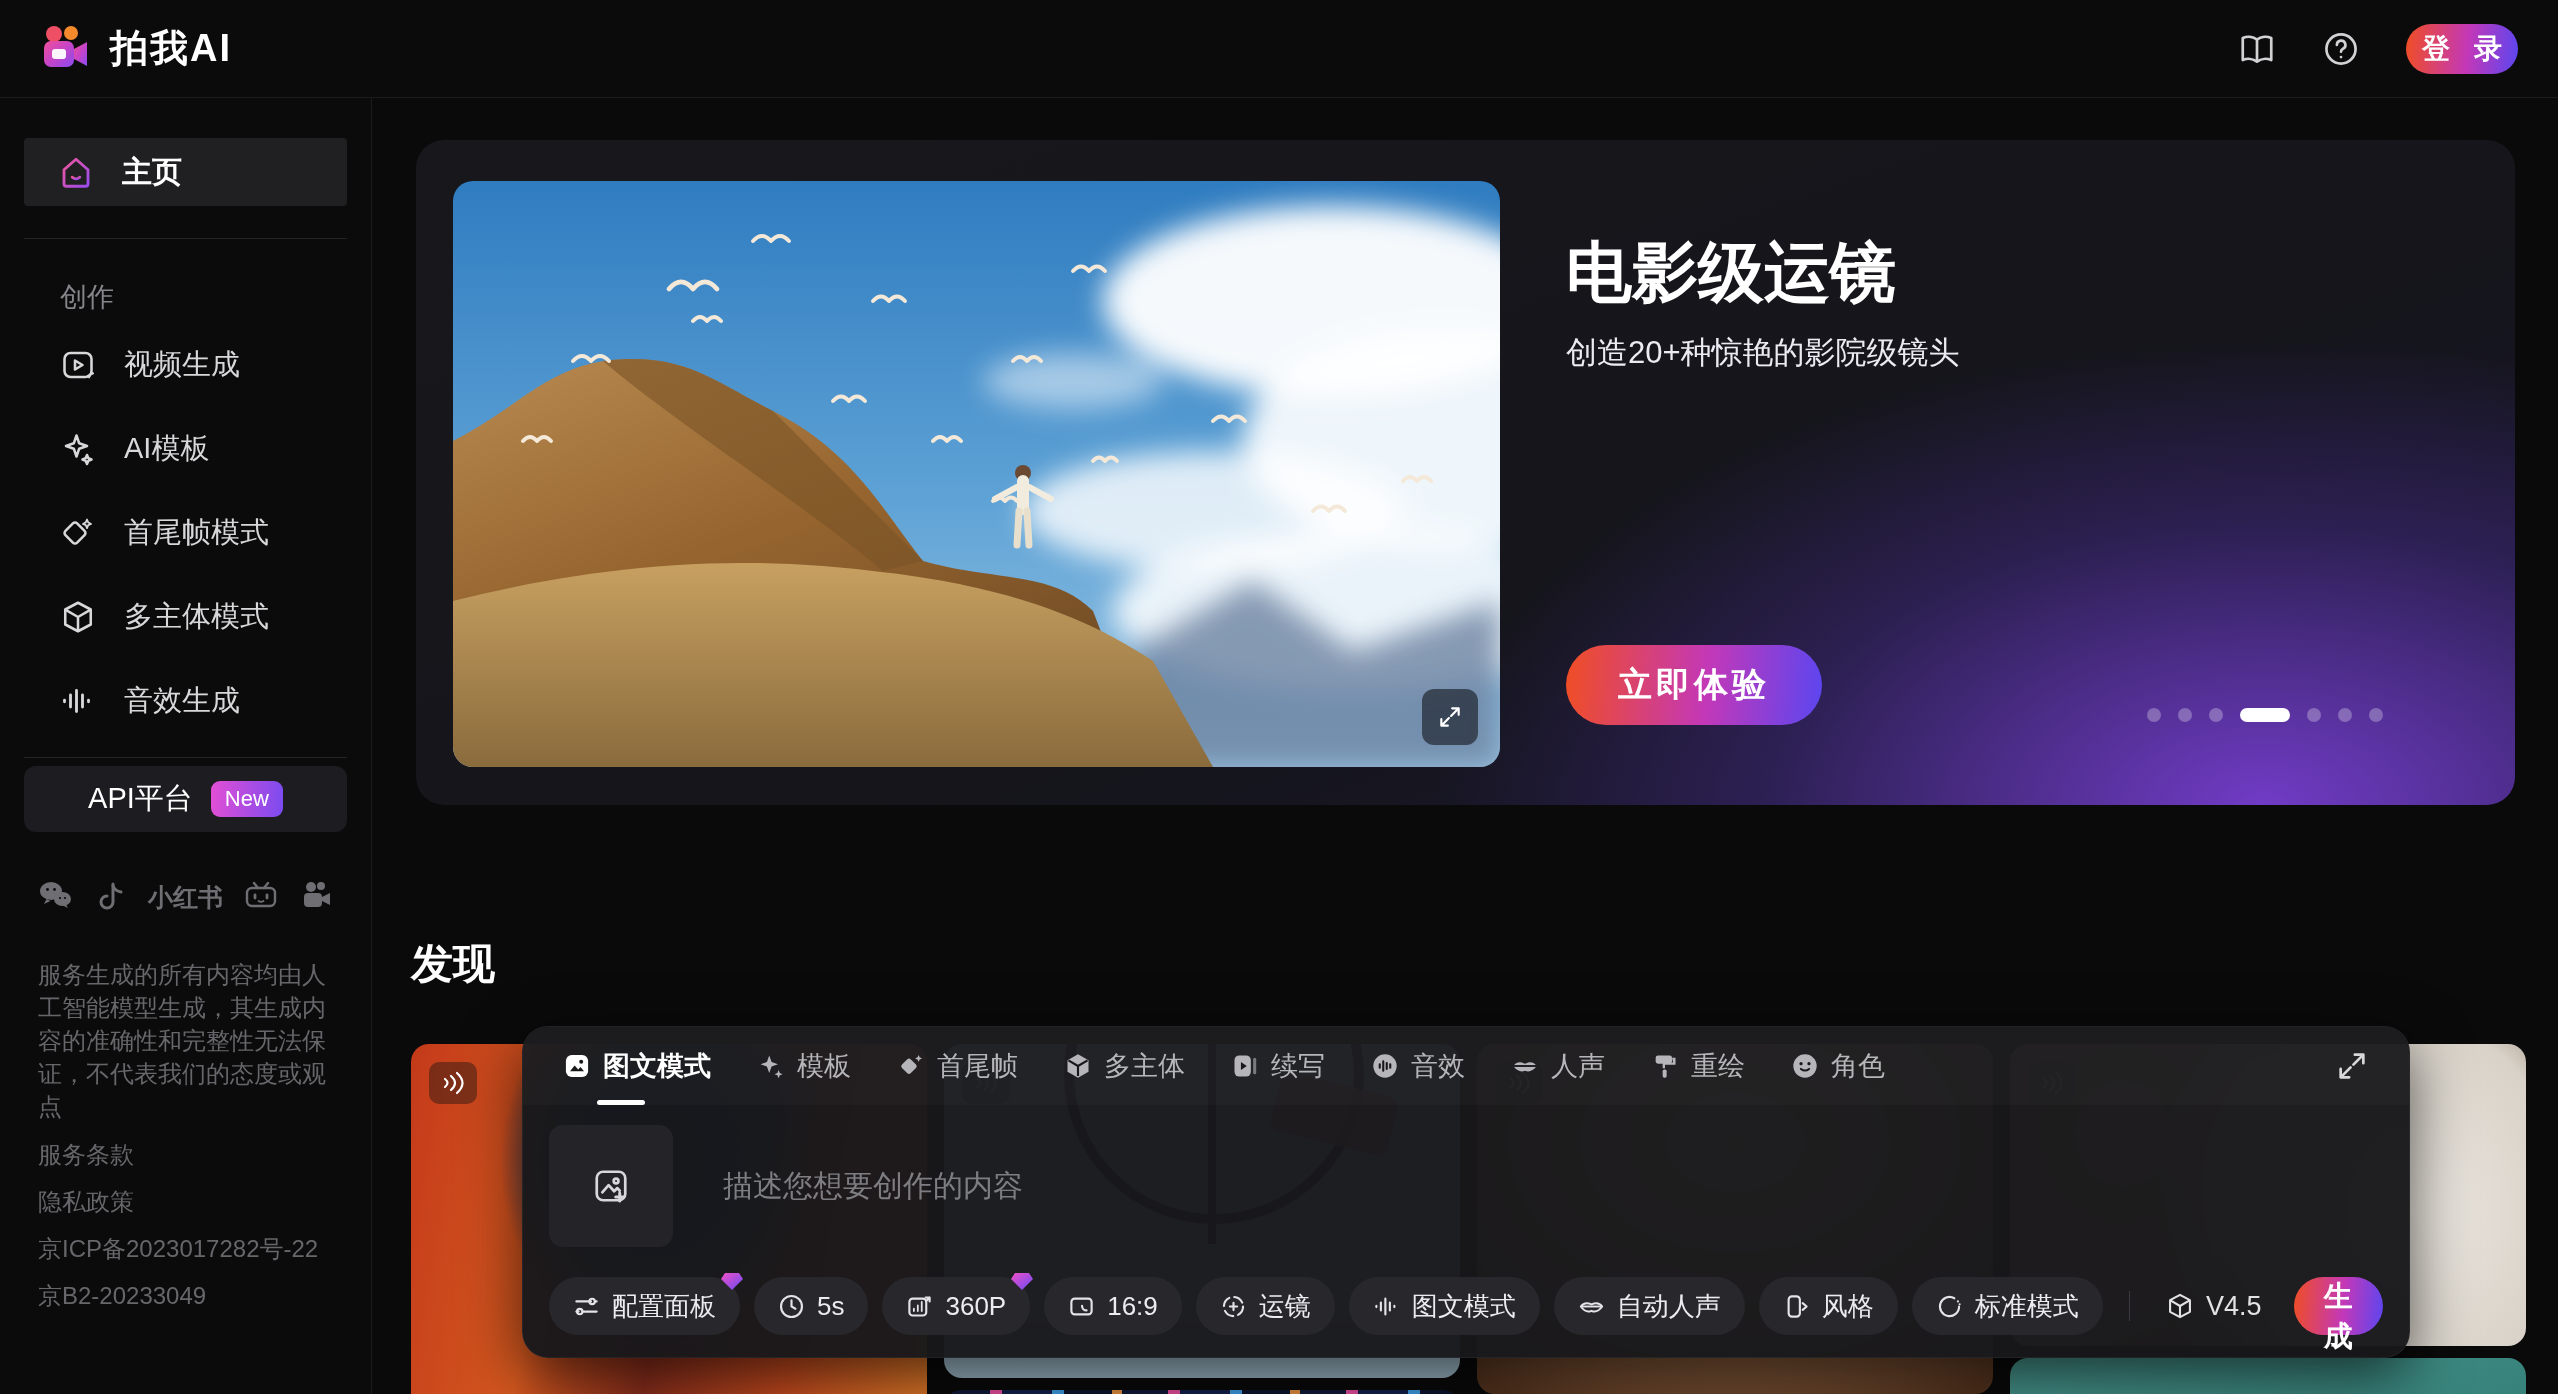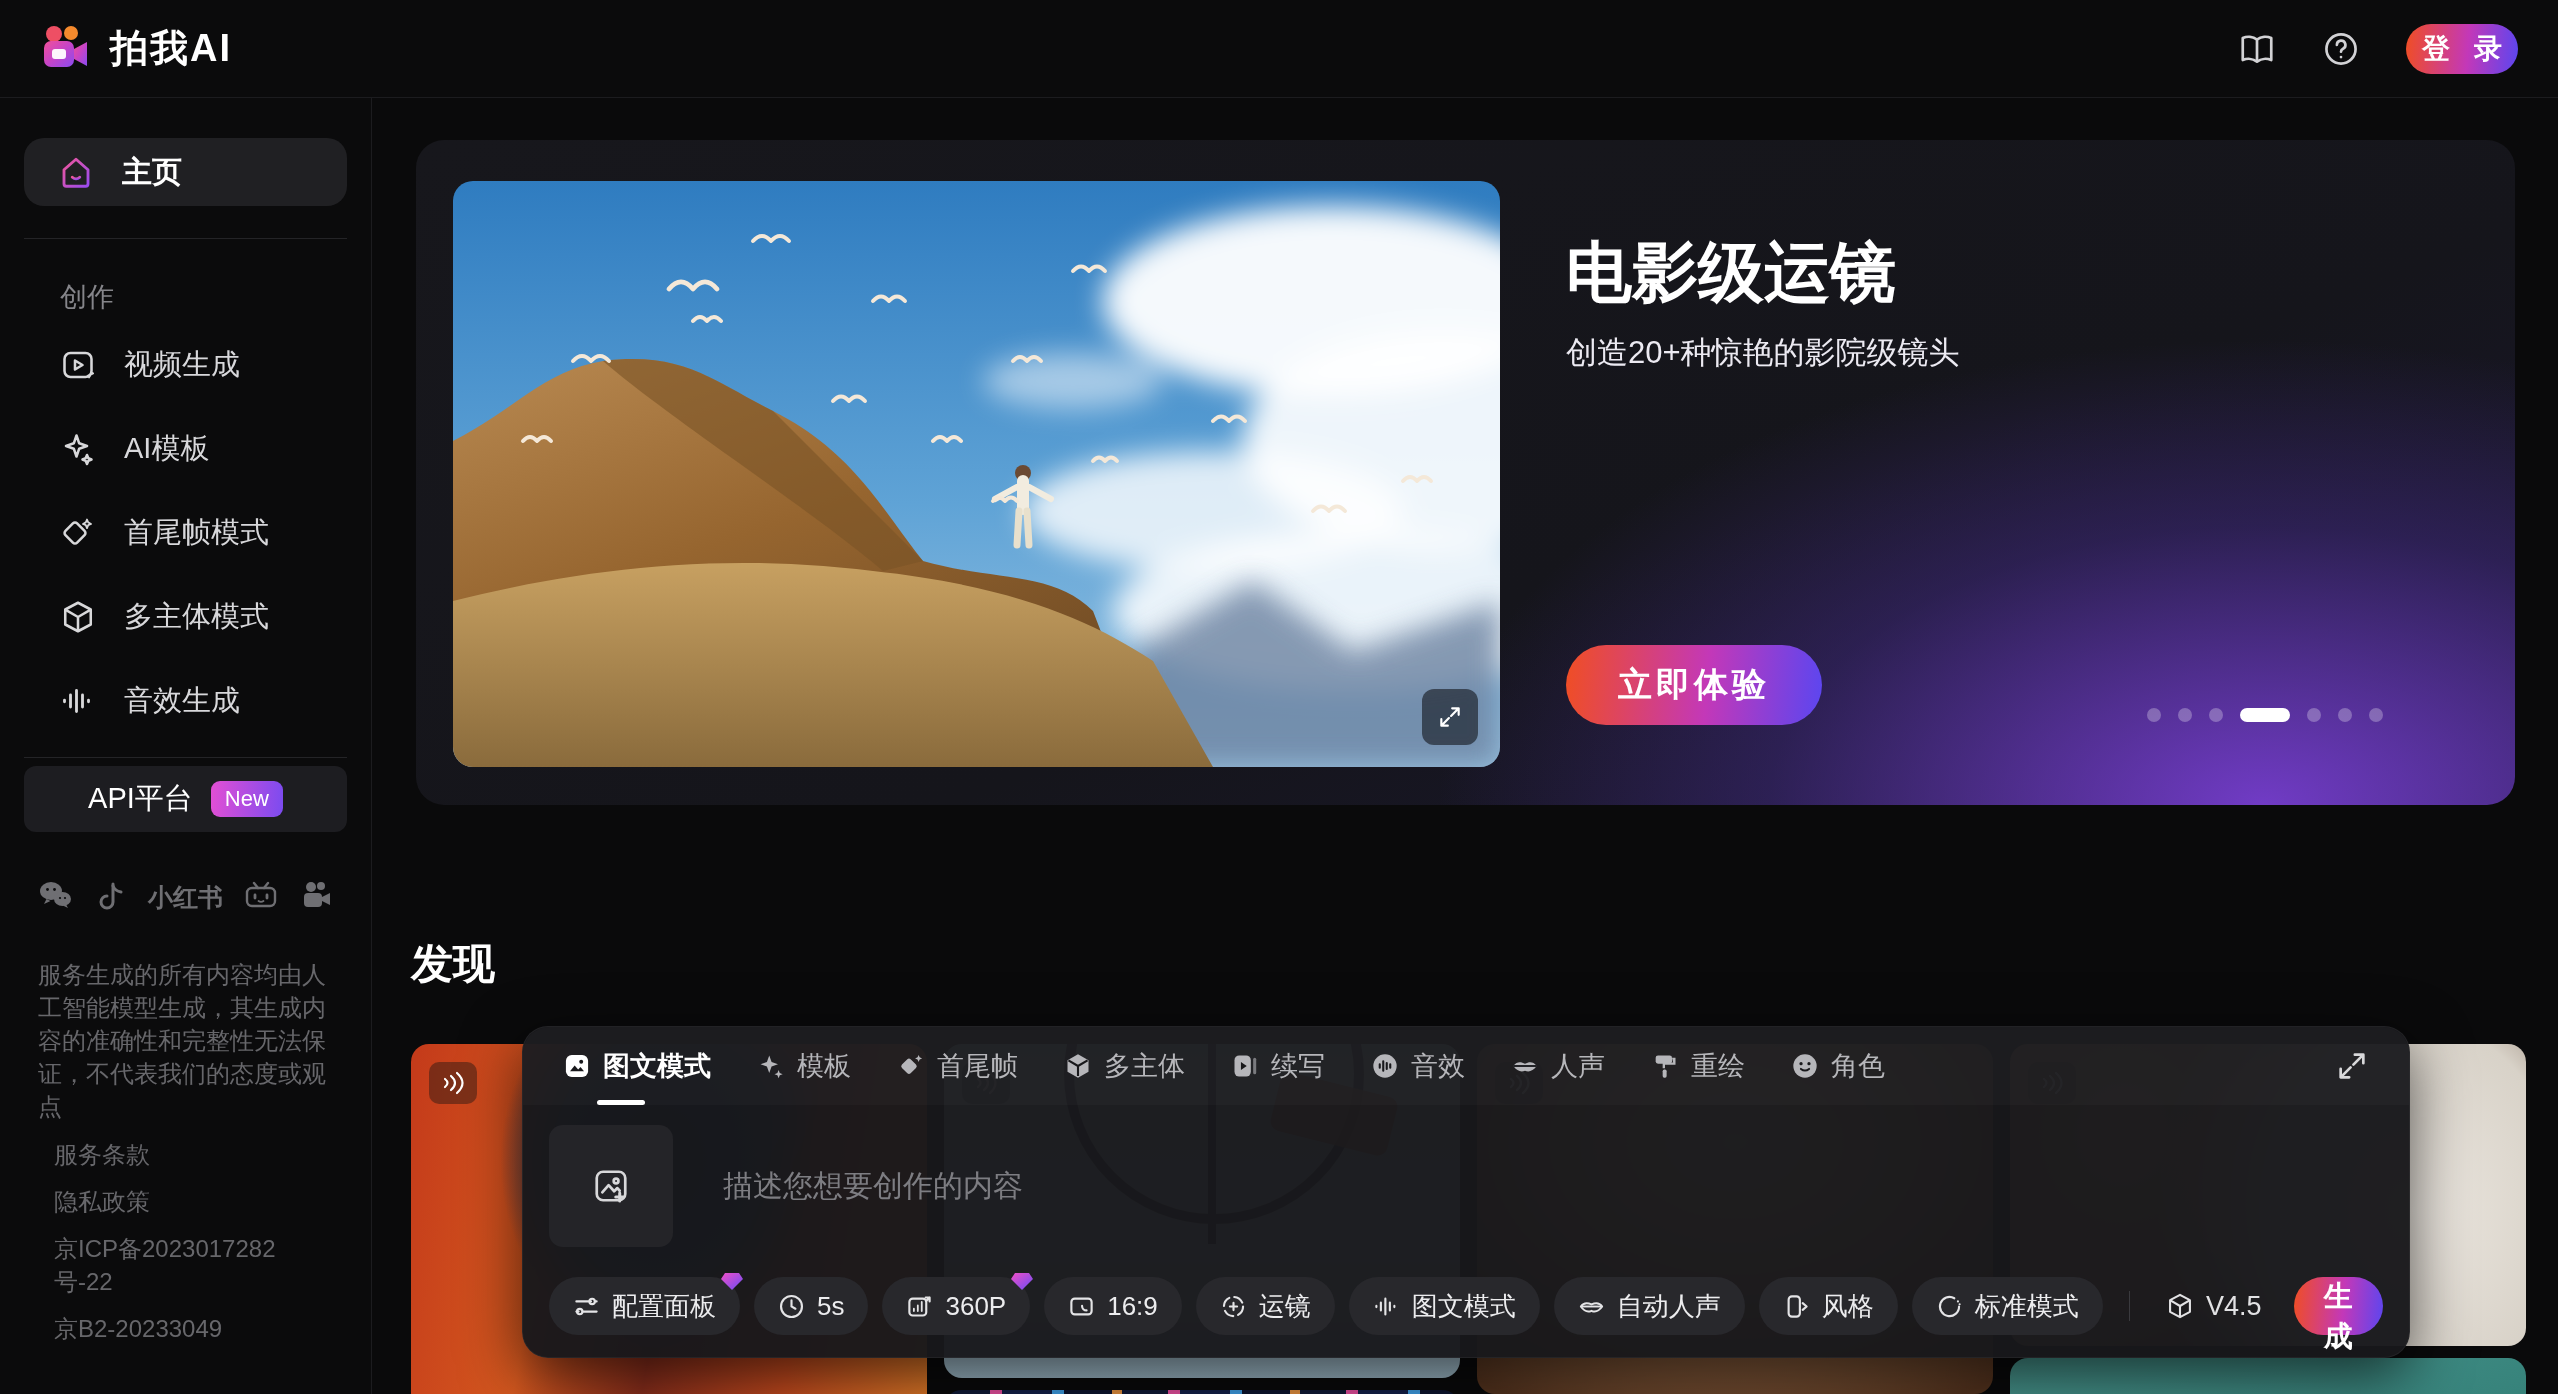--- a/index.html
+++ b/index.html
@@ -12,39 +12,39 @@
   .topbar-right { margin-left:auto; display:flex; align-items:center; gap:46px; }
   .tb-icon { width:38px; height:38px; color:#d2d2d5; cursor:pointer; }
   .btn-grad { background:linear-gradient(95deg,#f04e23 0%,#c338b8 55%,#5b46f0 100%);
     color:#fff; border:none; border-radius:28px; cursor:pointer; }
   .login-btn { width:112px; height:50px; font-size:28px; font-weight:bold; letter-spacing:8px;
     padding-left:8px; }
   .layout { display:flex; height:1296px; }
   .sidebar { width:372px; min-width:372px; border-right:1px solid #1c1c1f;
     padding:40px 24px 0 24px; position:relative; background:#0b0b0c; }
   .side-home { display:flex; align-items:center; gap:28px; background:#202023;
-    border-radius:20px; height:68px; padding:15px 34px; cursor:pointer; }
+    border-radius:4px; height:68px; padding:15px 34px; cursor:pointer; }
   .side-home-label { font-size:30px; font-weight:bold; color:#fff; }
   .side-divider { height:1px; background:#242427; margin:32px 0 0 0; }
   .side-section { font-size:27px; color:#85858a; margin:40px 0 8px 36px; }
   .side-item { display:flex; align-items:center; gap:28px; height:84px; padding:0 36px;
     border-radius:12px; cursor:pointer;text-align:center; }
   .side-item .lbl { font-size:29px; color:#d8d8db; }
   .side-icon { width:36px; height:36px; color:#d8d8da; }
   .api-btn { margin-top:8px; height:66px; background:#1d1d21; border-radius:12px;
     display:flex; align-items:center; justify-content:center; gap:18px; cursor:pointer; }
   .api-label { font-size:29px; color:#fff; }
   .new-badge { background:linear-gradient(95deg,#e34fd4,#7b4bf0); color:#fff; font-size:22px;
     padding:5px 14px; border-radius:9px; }
   .social-row { display:flex; align-items:center; justify-content:space-between;
     margin:48px 14px 0 14px; color:#6f6f73; }
   .social-ic { width:34px; height:34px; cursor:pointer; }
   .xhs { font-size:25px; color:#6f6f73; font-weight:bold; cursor:pointer; }
   .legal { margin:44px 14px 0 14px; color:#67676b; font-size:24px; line-height:1.38; }
-  .legal .line { margin-top:14px;margin-left:16px; }
+  .legal .line { margin-top:14px; }
   .legal .link { cursor:pointer; }
   .content { flex:1; position:relative; }
   .banner { position:absolute; left:44px; top:42px; width:2099px; height:665px; border-radius:28px;
     overflow:hidden; background:
       radial-gradient(1100px 620px at 88% 100%, rgba(128,66,224,0.85), rgba(70,44,140,0.45) 45%, rgba(20,20,26,0) 75%),
       linear-gradient(160deg,#17171c 0%, #15151b 60%, #1a1730 100%); }
   .hero-thumb { position:absolute; left:37px; top:41px; width:1047px; height:586px;
     border-radius:20px; overflow:hidden; cursor:pointer; }
   .hero-thumb svg { display:block; }
   .expand-chip { position:absolute; right:22px; bottom:22px; width:56px; height:56px;

